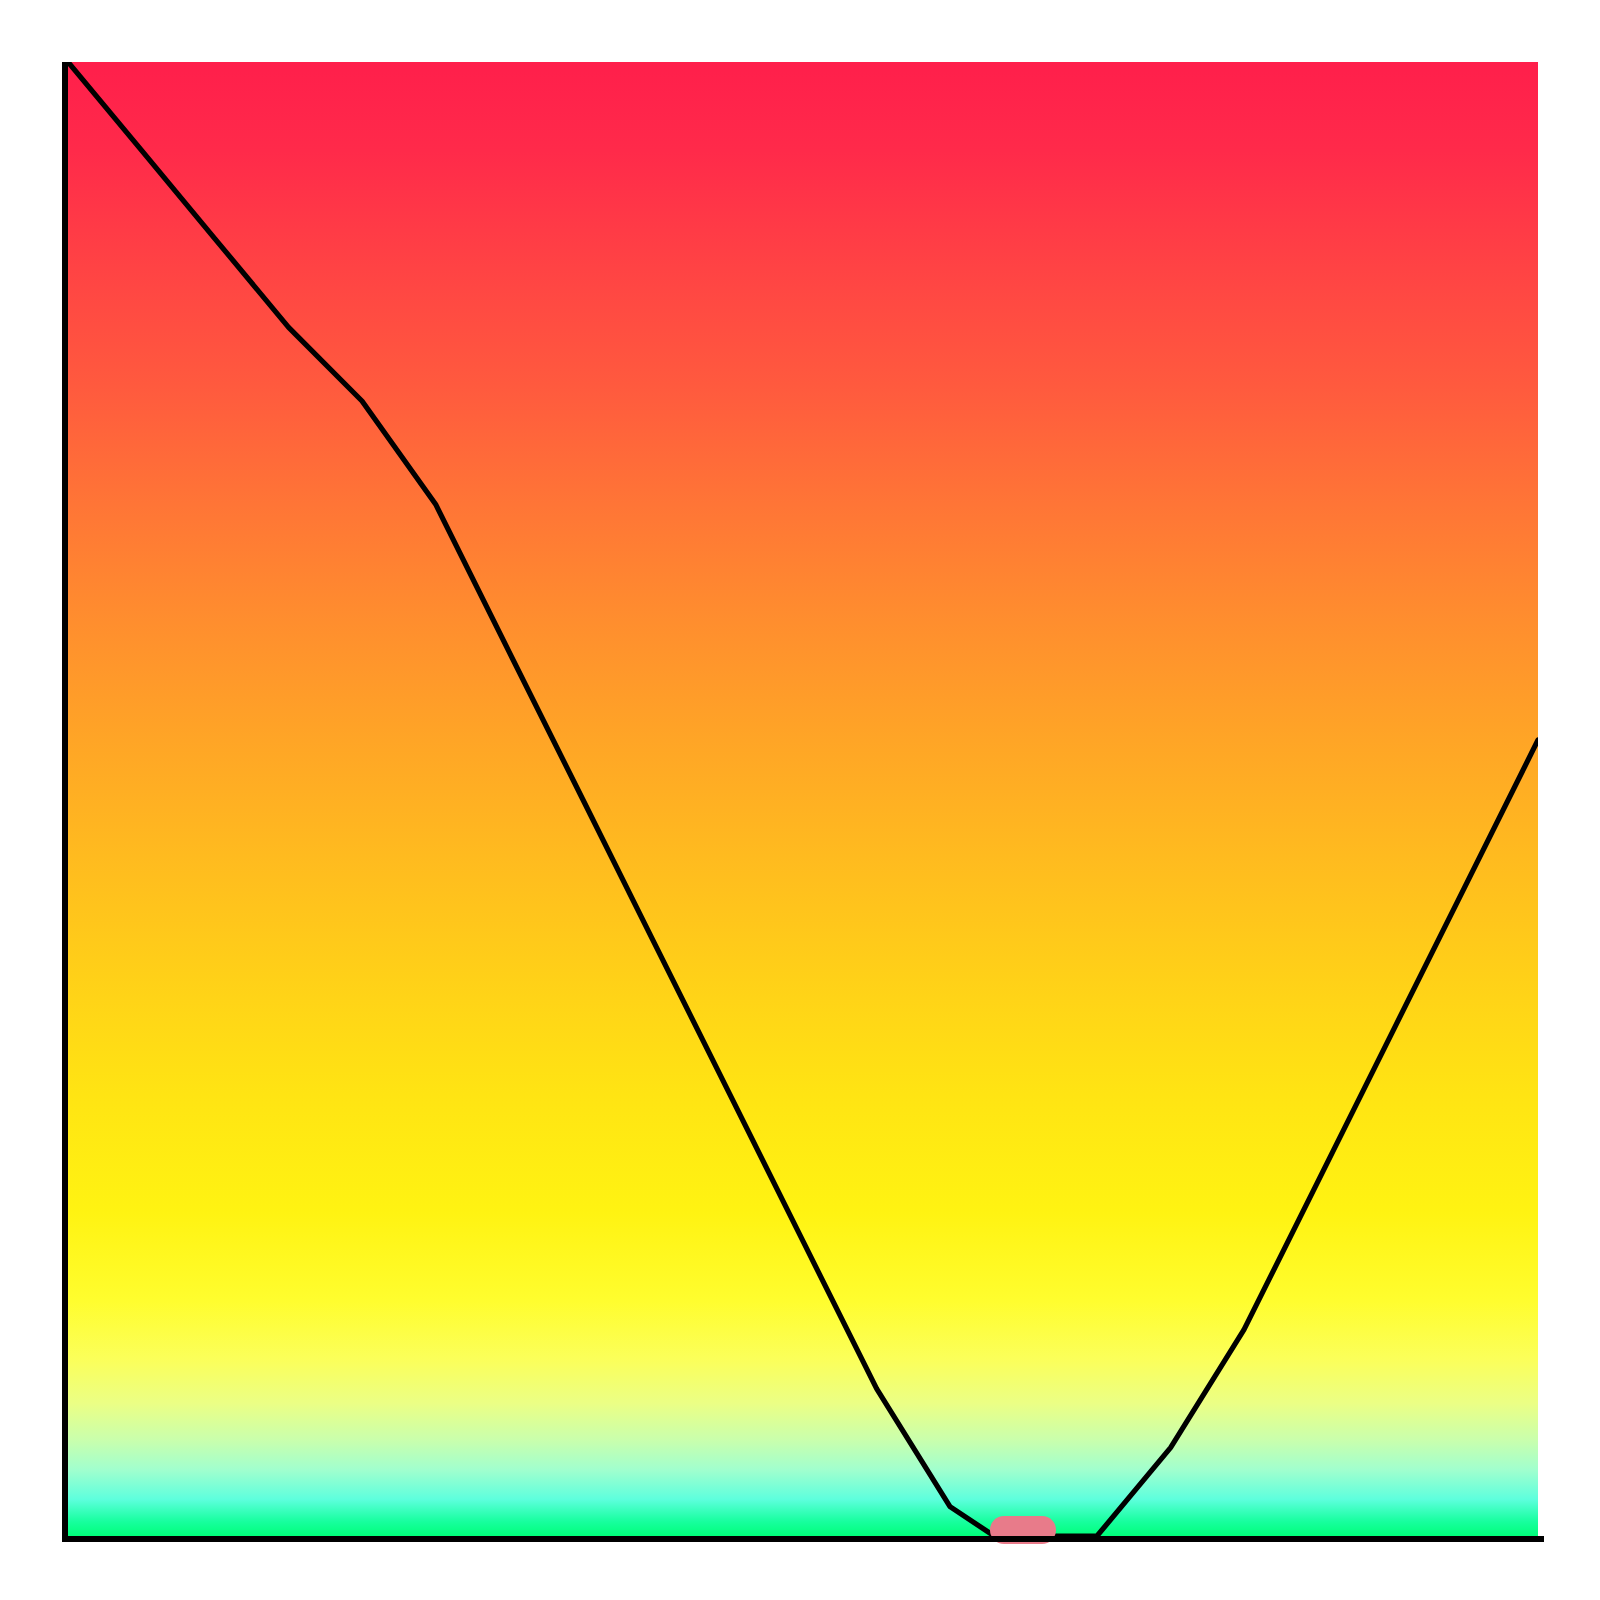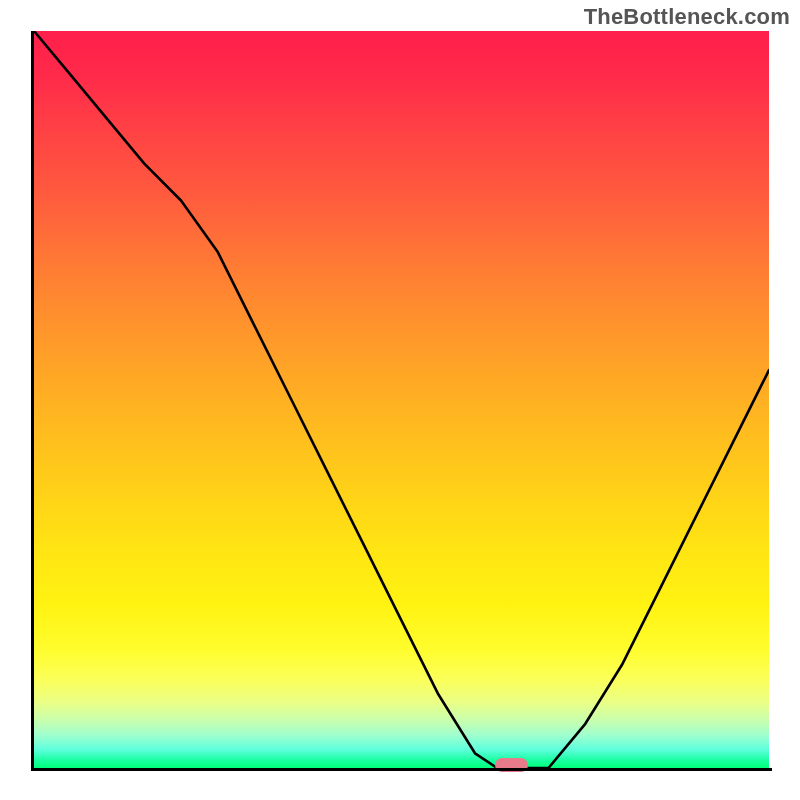--- a/index.html
+++ b/index.html
@@ -82,21 +82,20 @@
     width: 33px;
     height: 14px;
     border-radius: 7px;
     background: #e87b8a;
   }
 </style>
 </head>
 <body>
 <div class="container">
 
-  <div class="watermark">TheBottleneck.com</div>
 
   <div class="gradient"></div>
 
   <svg class="curve" viewBox="0 0 735 737" preserveAspectRatio="none">
     <path id="curvePath" fill="none" stroke="#000" stroke-width="2.6" stroke-linejoin="round" stroke-linecap="round" d="M0.0 0.0 L36.8 44.2 L73.5 88.4 L110.3 132.7 L147.0 169.5 L183.8 221.1 L220.5 294.8 L257.3 368.5 L294.0 442.2 L330.8 515.9 L367.5 589.6 L404.3 663.3 L441.0 722.3 L463.1 737.0 L485.1 737.0 L514.5 737.0 L551.3 692.8 L588.0 633.8 L624.8 560.1 L661.5 486.4 L698.3 412.7 L735.0 339.0"></path>
   </svg>
 
   <div class="marker" id="marker" style="left: 495.212px; top: 758px; width: 33.075px; background: rgb(232, 123, 138);"></div>
 
   <div class="axis-left"></div>

